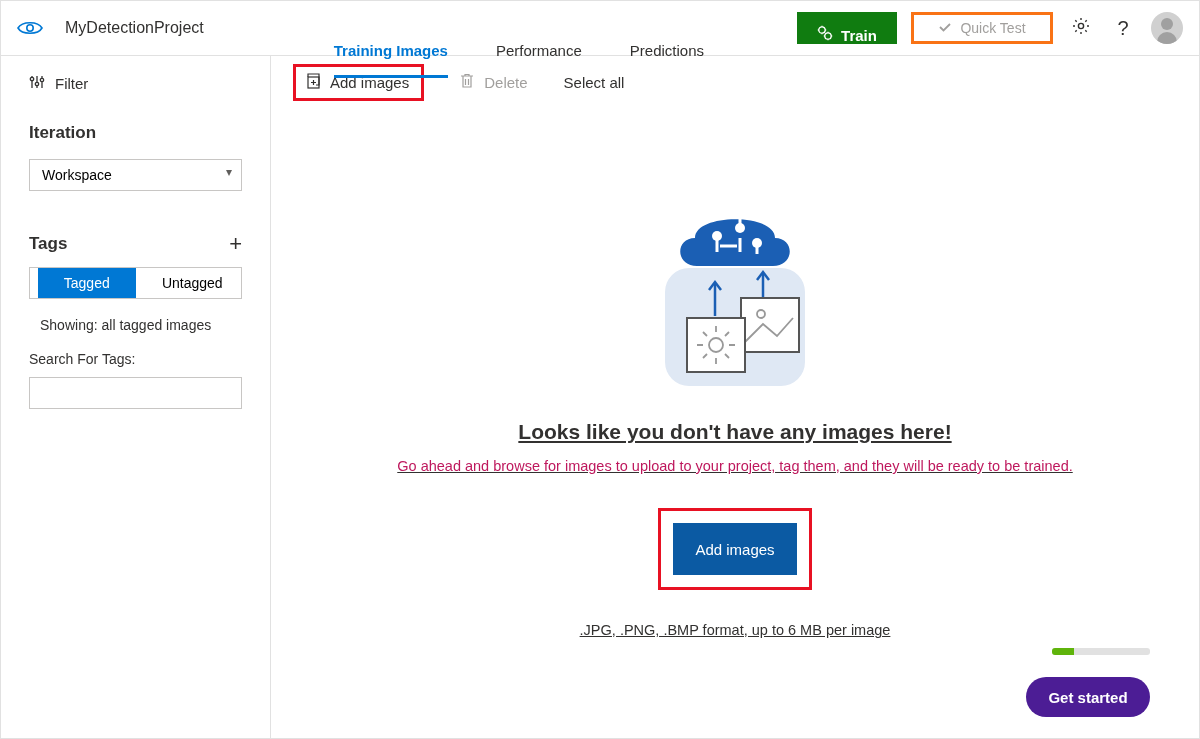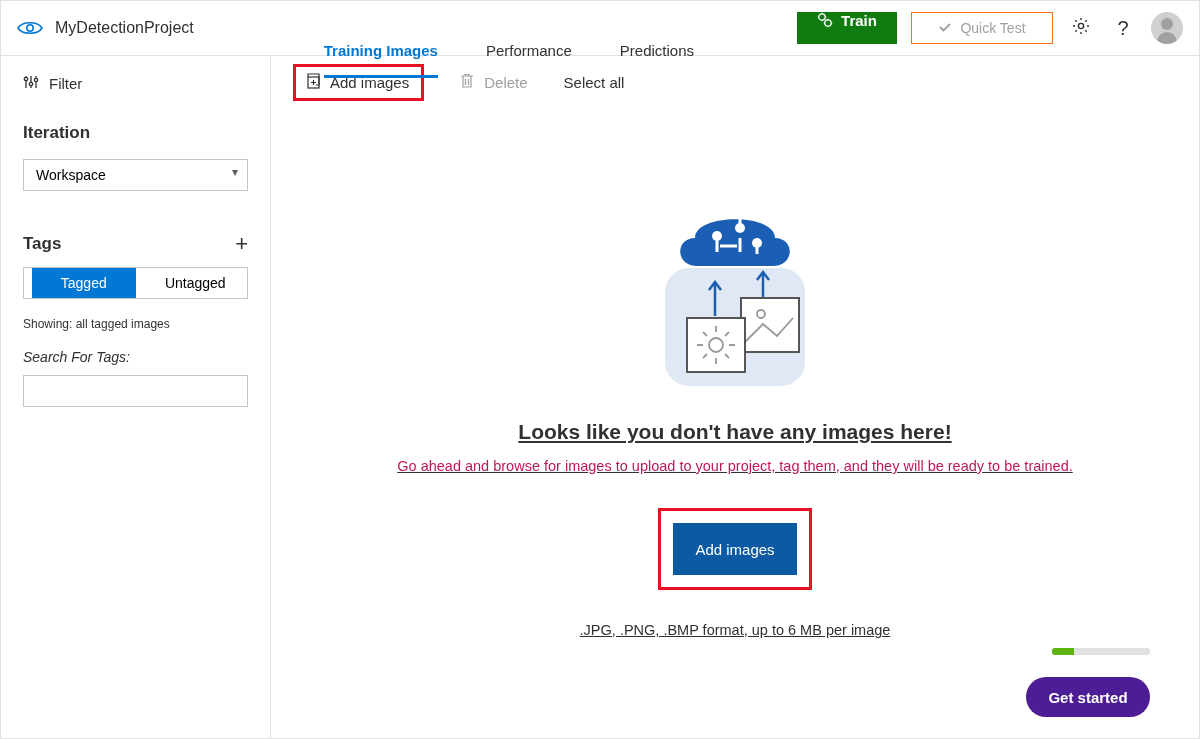--- a/index.html
+++ b/index.html
@@ -1,50 +1,50 @@
 <!DOCTYPE html>
 <html><head>
   <meta charset="utf-8">
   <style>
     * { box-sizing: border-box; margin: 0; padding: 0; font-family: "Segoe UI", -apple-system, sans-serif; }
     body { background: #fff; color: #323130; width: 1200px; height: 739px; overflow: hidden; position: relative; }
 
     
     .header { height: 56px; border: 1px solid #e1e1e1; display: flex; align-items: center; padding: 0 16px; }
-    .logo-title { display: flex; align-items: center; gap: 12px; font-size: 16px; font-weight: 400; }
+    .logo-title { display: flex; align-items: center; gap: 22px; font-size: 16px; font-weight: 400; }
     .eye-icon { color: #0078d4; display: flex; align-items: center; }
     .tabs { display: flex; margin-left: 130px; gap: 48px; height: 100%; align-items: center; }
     .tab { font-size: 15px; color: #323130; cursor: pointer; height: 100%; display: flex; align-items: center; position: relative; margin-top: 44px; }
     .tab.active { color: #0078d4; font-weight: 600; }
     .tab.active::after { content: ''; position: absolute; bottom: -1px; left: 0; right: 0; height: 3px; background: #0078d4; }
     .header-right { margin-left: auto; display: flex; align-items: center; gap: 14px; }
-    .train-btn { background: #107c10; color: #fff; border: none; height: 32px; width: 100px; font-size: 15px; font-weight: 600; display: flex; align-items: flex-start; justify-content: center; gap: 8px; cursor: pointer; }
-    .quick-test-btn { background: #fff; border: 1px solid #f97316; color: #a19f9d; height: 32px; width: 142px; font-size: 14px; display: flex; align-items: center; justify-content: center; gap: 8px; cursor: not-allowed; }
+    .train-btn { background: #107c10; color: #fff; border: none; height: 32px; width: 100px; font-size: 15px; font-weight: 600; display: flex; align-items: flex-end; justify-content: center; gap: 8px; cursor: pointer; }
+    .quick-test-btn { background: #fff; border: 3px solid #f97316; color: #a19f9d; height: 32px; width: 142px; font-size: 14px; display: flex; align-items: center; justify-content: center; gap: 8px; cursor: not-allowed; }
     .icon-btn { width: 28px; height: 28px; display: flex; align-items: center; justify-content: center; cursor: pointer; color: #323130; }
     .avatar { width: 32px; height: 32px; border-radius: 50%; background: #d0d0d0; position: relative; overflow: hidden; }
     .avatar::before { content: ''; position: absolute; width: 12px; height: 12px; background: #a0a0a0; border-radius: 50%; top: 6px; left: 10px; }
     .avatar::after { content: ''; position: absolute; width: 20px; height: 14px; background: #a0a0a0; border-radius: 10px 10px 0 0; bottom: -2px; left: 6px; }
 
     
     .body-wrap { display: flex; height: calc(100% - 56px); border: 1px solid #e1e1e1; border-top: none; }
 
     
-    .sidebar { width: 270px; border-right: 1px solid #e1e1e1; padding: 18px 22px; }
+    .sidebar { width: 270px; border-right: 1px solid #e1e1e1; padding: 18px 28px; }
     .filter-row { display: flex; align-items: center; gap: 10px; font-size: 15px; margin-bottom: 30px; }
     .section-label { font-size: 17px; font-weight: 600; margin-bottom: 16px; }
     .iteration-select { width: 100%; height: 32px; border: 1px solid #c8c6c4; padding: 0 28px 0 12px; font-size: 14px; background: #fff; appearance: none; position: relative; }
     .select-wrap { position: relative; margin-bottom: 40px; }
     .select-wrap::after { content: '▾'; position: absolute; right: 10px; top: 6px; font-size: 12px; color: #605e5c; pointer-events: none; }
     .tags-header { display: flex; justify-content: space-between; align-items: center; margin-bottom: 10px; }
     .plus-icon { font-size: 22px; font-weight: 300; cursor: pointer; }
     .tag-toggle { display: flex; border: 1px solid #c8c6c4; margin-bottom: 18px; }
     .tag-toggle-btn { flex: 1; height: 30px; border: none; background: #fff; font-size: 14px; cursor: pointer; margin-left: 8px; }
     .tag-toggle-btn.active { background: #0078d4; color: #fff; }
-    .showing-text { font-size: 12px; color: #323130; margin-bottom: 18px; }
-    .search-label { font-size: 14px; margin-bottom: 10px; font-style: italic; }
+    .showing-text { font-size: 14px; color: #323130; margin-bottom: 18px; margin-left: 11px; }
+    .search-label { font-size: 14px; margin-bottom: 10px; }
     .search-input { width: 100%; height: 32px; border: 1px solid #c8c6c4; padding: 0 8px; font-size: 14px; }
 
     
     .main { flex: 1; display: flex; flex-direction: column; }
     .toolbar { height: 52px; display: flex; align-items: center; gap: 36px; padding-left: 22px; font-size: 15px; }
     .toolbar-item { display: flex; align-items: center; gap: 10px; cursor: pointer; }
     .toolbar-item.disabled { color: #a19f9d; cursor: not-allowed; }
     .highlight-box { border: 3px solid #e81123; padding: 6px 12px 6px 8px; display: flex; align-items: center; gap: 10px; }
 
     .empty-state { flex: 1; display: flex; flex-direction: column; align-items: center; padding-top: 80px; text-decoration: underline; }

